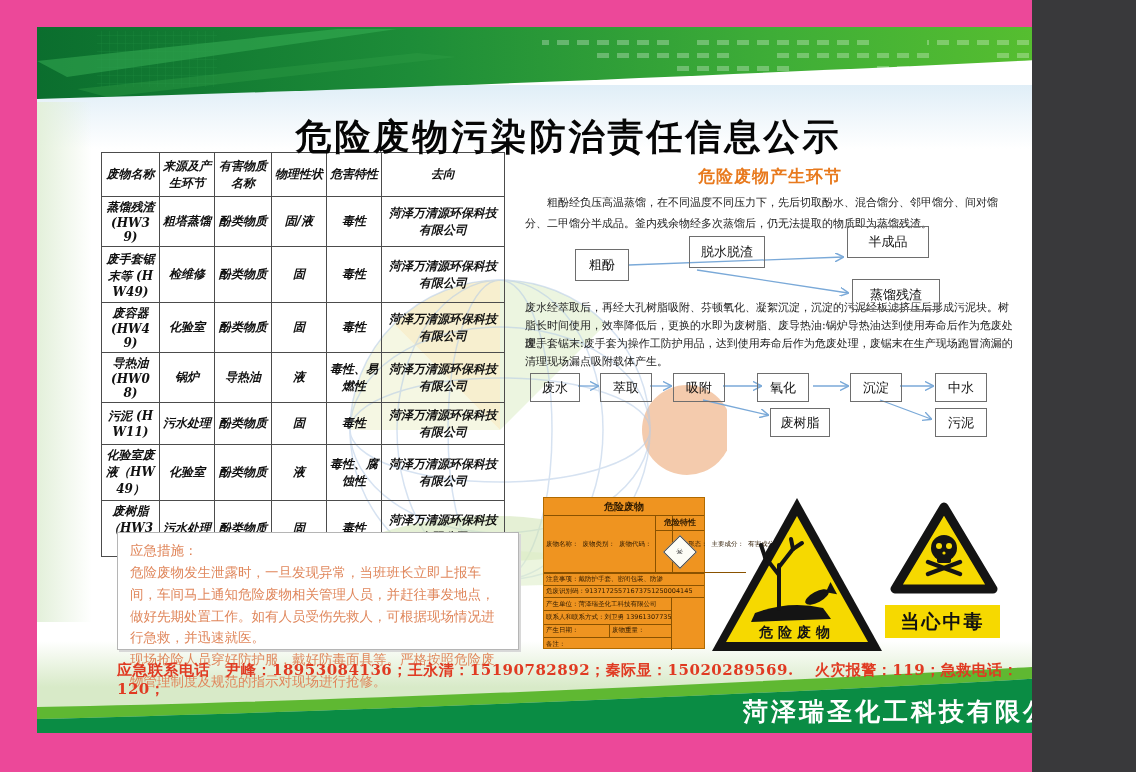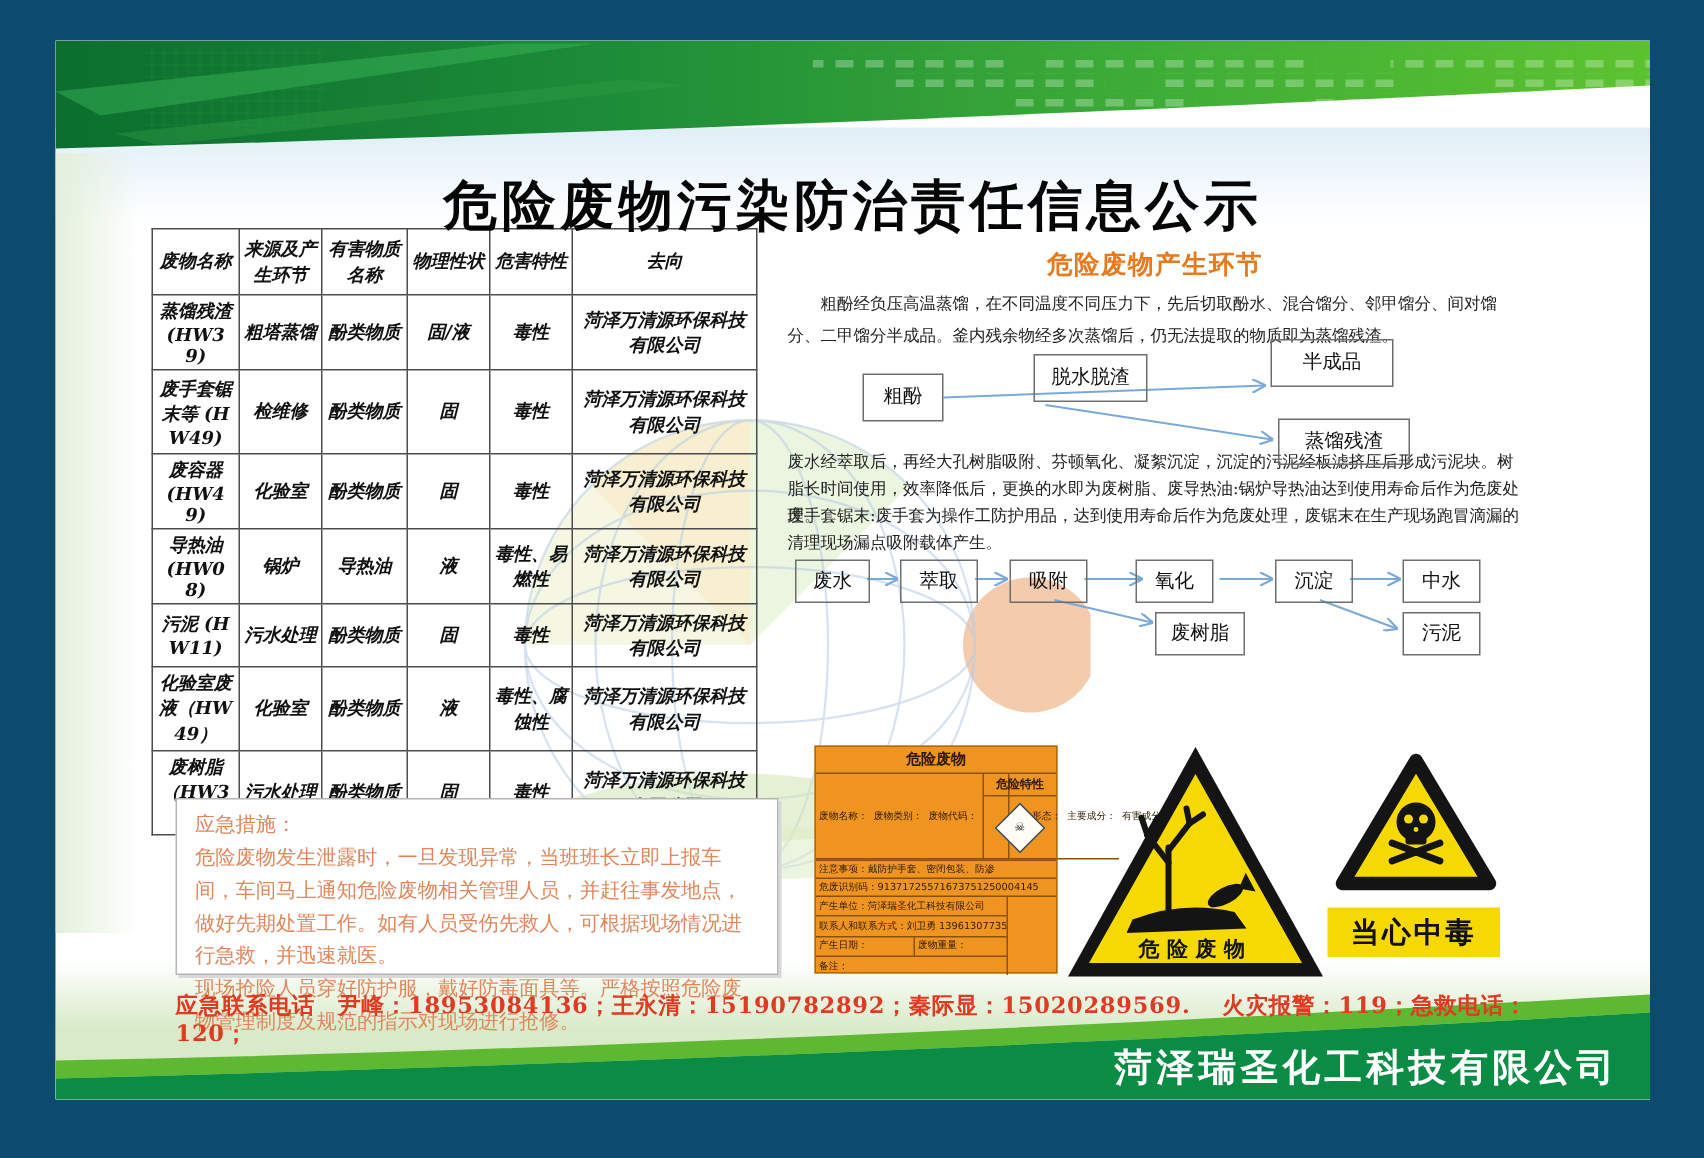--- a/index.html
+++ b/index.html
@@ -1,17 +1,17 @@
 <!DOCTYPE html>
 <html><head>
 <meta charset="utf-8">
 <style>
   html,body{margin:0;padding:0;background:#39393b;}
-  .stage{position:relative;width:1136px;height:772px;background:#0c4a6e;overflow:hidden;
-         font-family:"DejaVu Serif", serif;}
+  .stage{position:relative;width:1012px;height:772px;background:#ec4899;overflow:hidden;
+         font-family:"DejaVu Serif", serif;padding-left:20px;}
   .poster{position:absolute;left:37px;top:27px;width:1063px;height:706px;background:#fff;overflow:hidden;}
 
   
   .sky{position:absolute;left:0;top:58px;width:100%;height:75px;z-index:1;
        background:linear-gradient(180deg,#e0eef7 0%,rgba(255,255,255,0) 85%);}
   .left-tint{position:absolute;left:0;top:75px;width:55px;height:520px;z-index:1;
        background:linear-gradient(90deg,#e3f0da,rgba(255,255,255,0));}
   .top-band{position:absolute;left:0;top:0;z-index:5;}
   .watermark{position:absolute;left:250px;top:210px;z-index:1;}
   .footer-art{position:absolute;left:0;bottom:0;z-index:2;}

